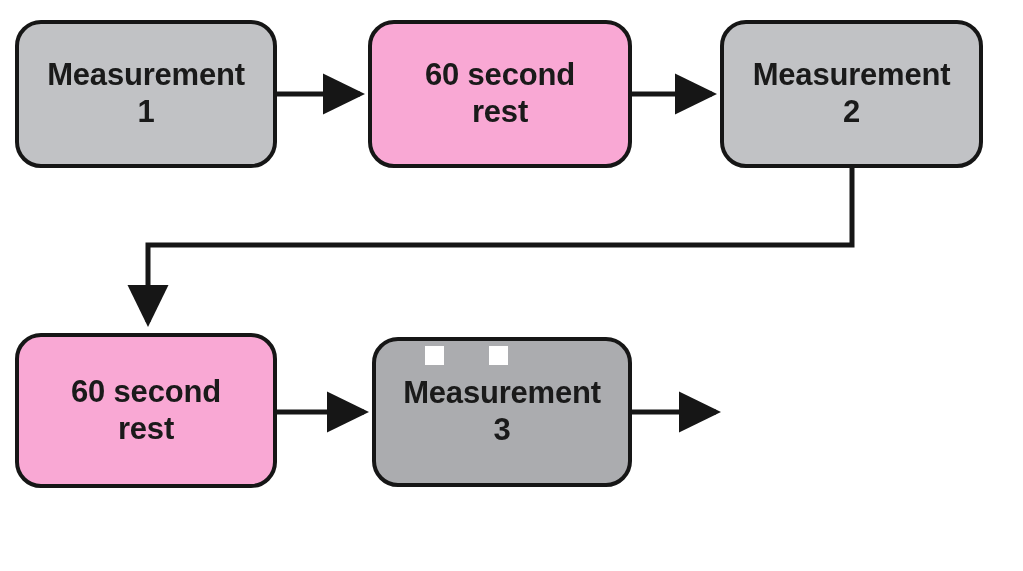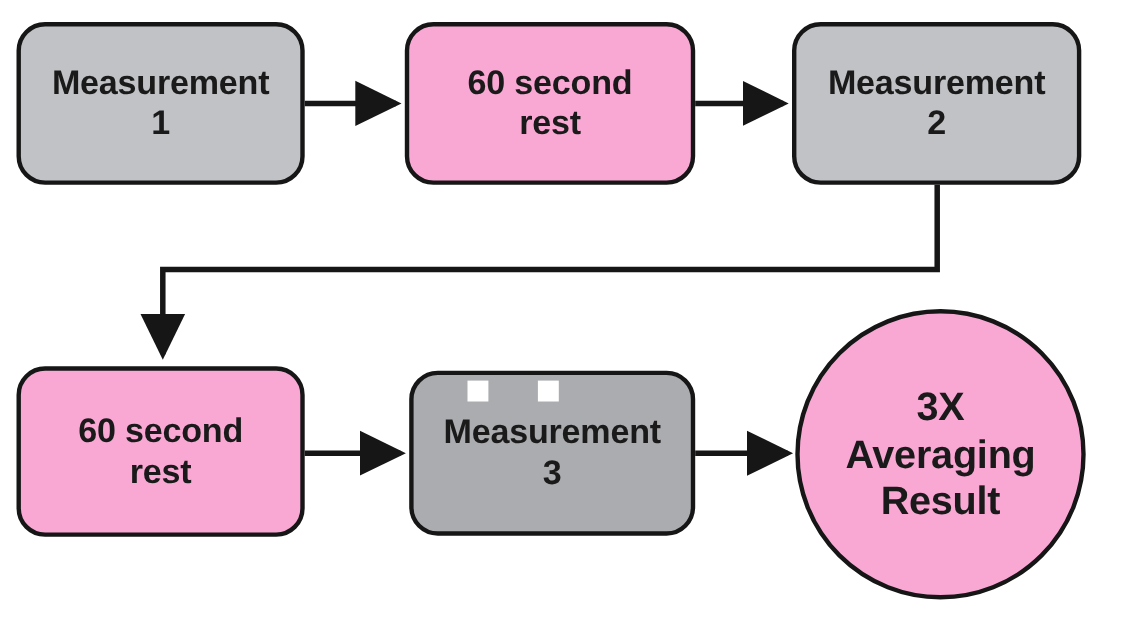--- a/index.html
+++ b/index.html
@@ -113,22 +113,17 @@
   <div class="node node-rect fill-light" style="left:15px; top:333px; width:262px; height:155px; font-size:31px;">
     <span class="label">60 second
 rest</span>
   </div>
 
   <div class="node node-rect fill-dark" style="left:372px; top:337px; width:260px; height:150px; font-size:31px;">
     <span class="label">Measurement
 3</span>
   </div>
 
-  <div class="node node-circle fill-light" style="left:723px; top:281px; width:264px; height:264px; font-size:36px;">
-    <span class="label">3X
-Averaging
-Result</span>
-  </div>
 
   <div class="artifact" style="left:425px; top:346px; width:19px; height:19px;"></div>
   <div class="artifact" style="left:489px; top:346px; width:19px; height:19px;"></div>
 
 </div>
 
 </body></html>

